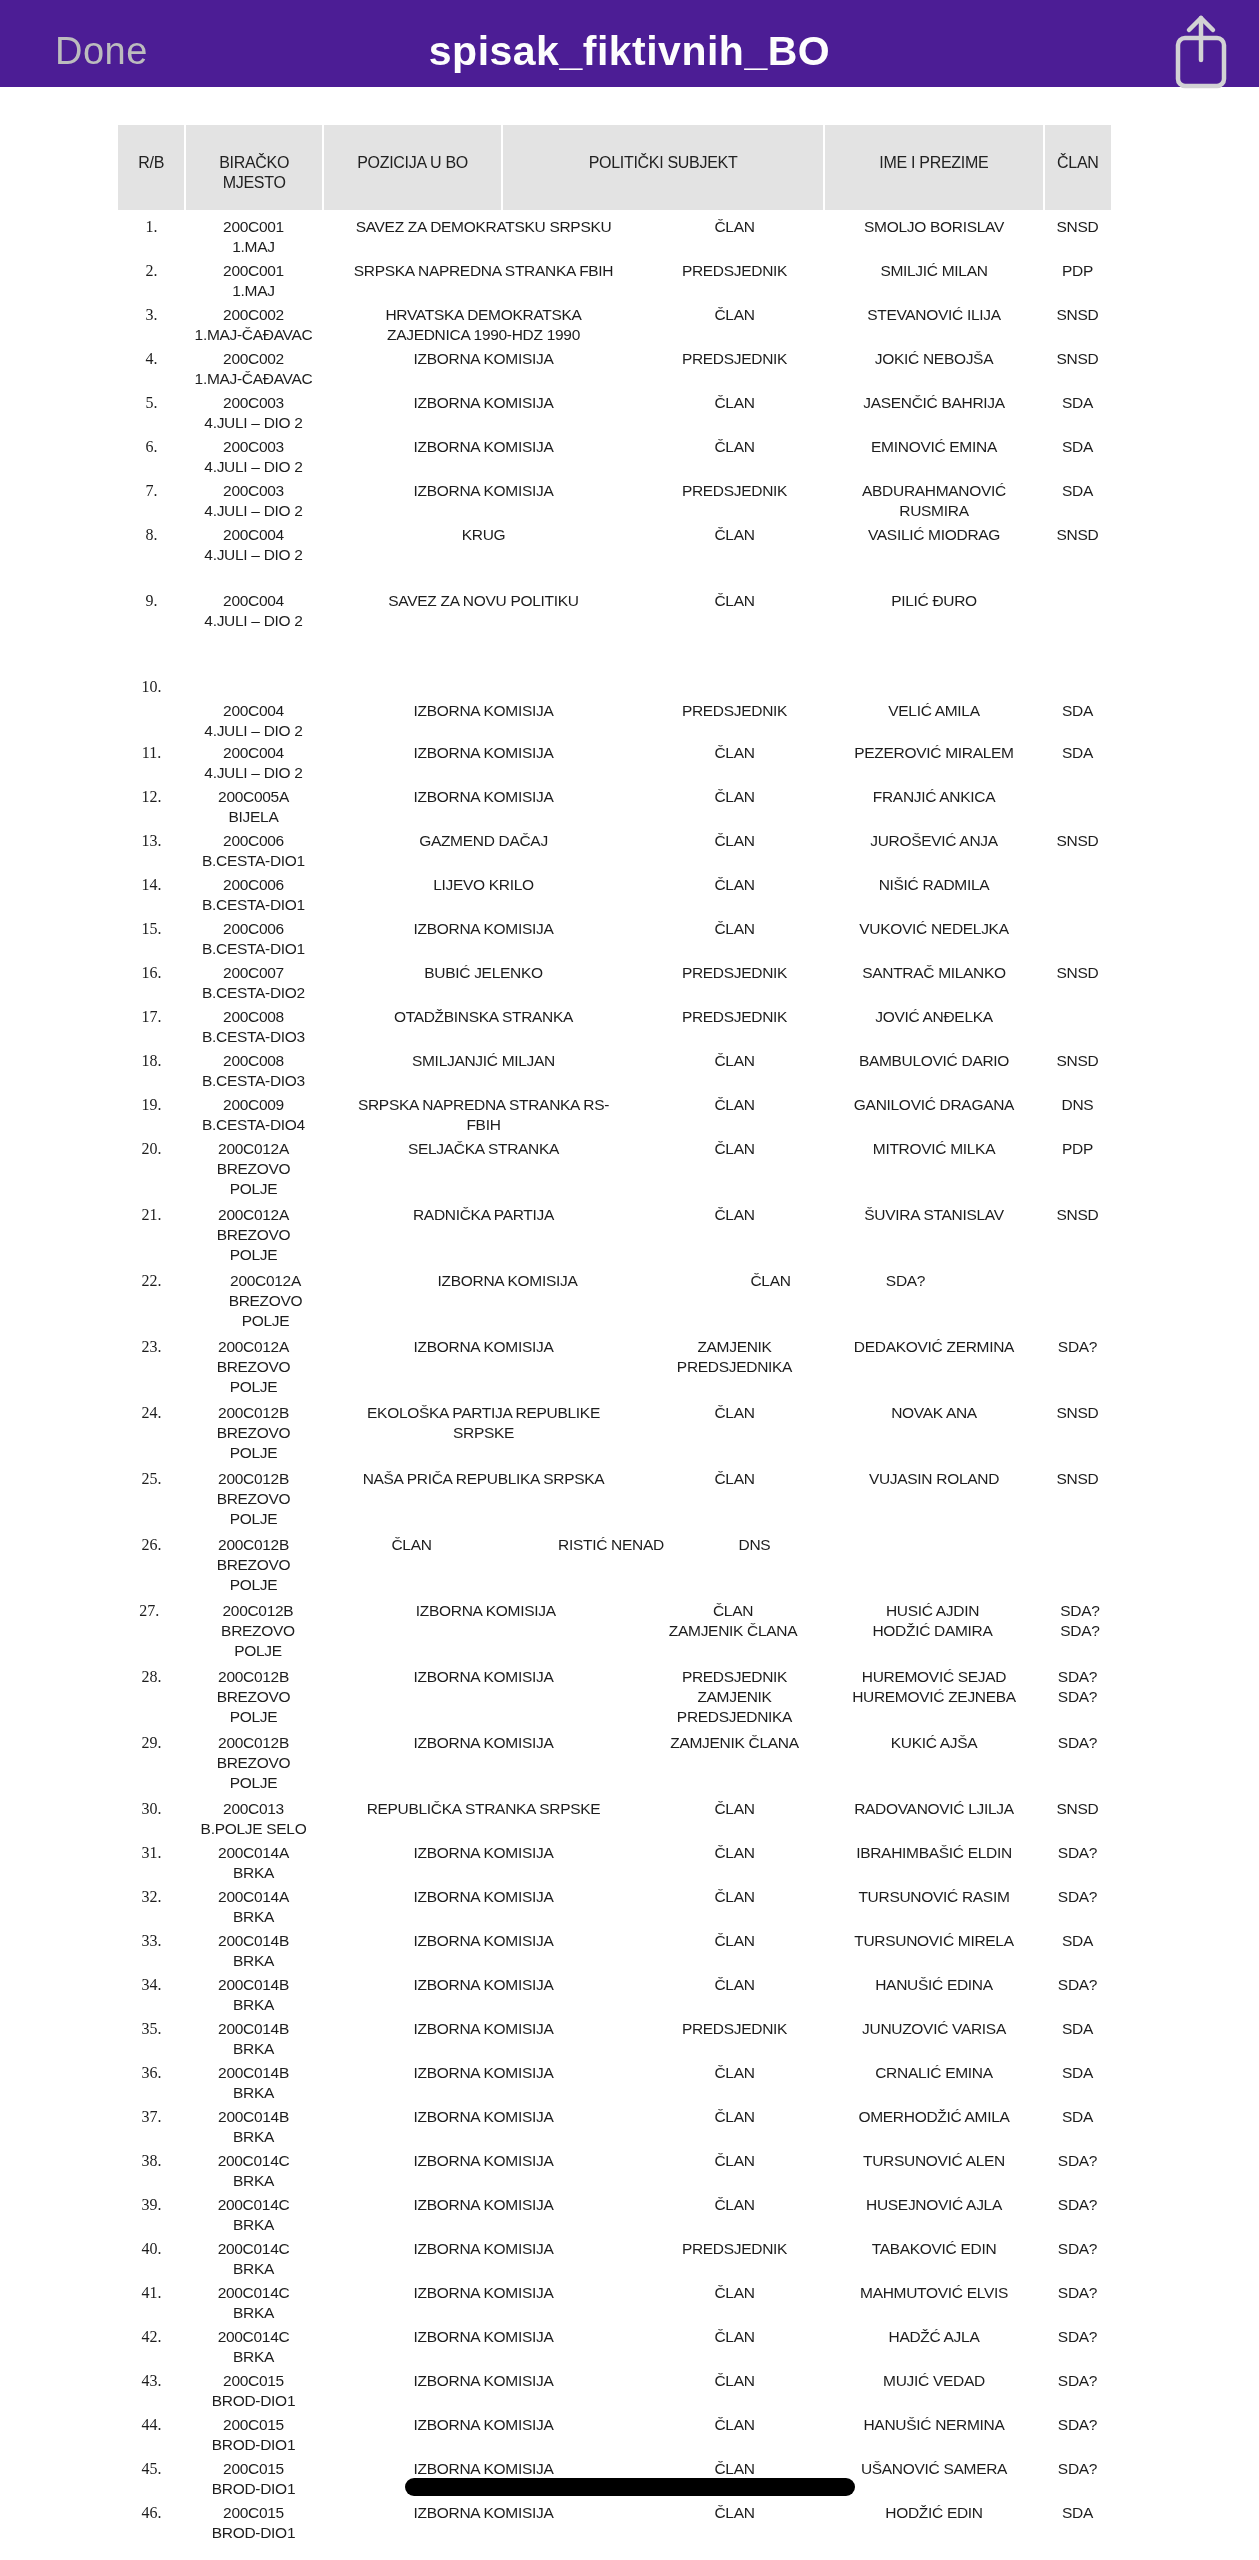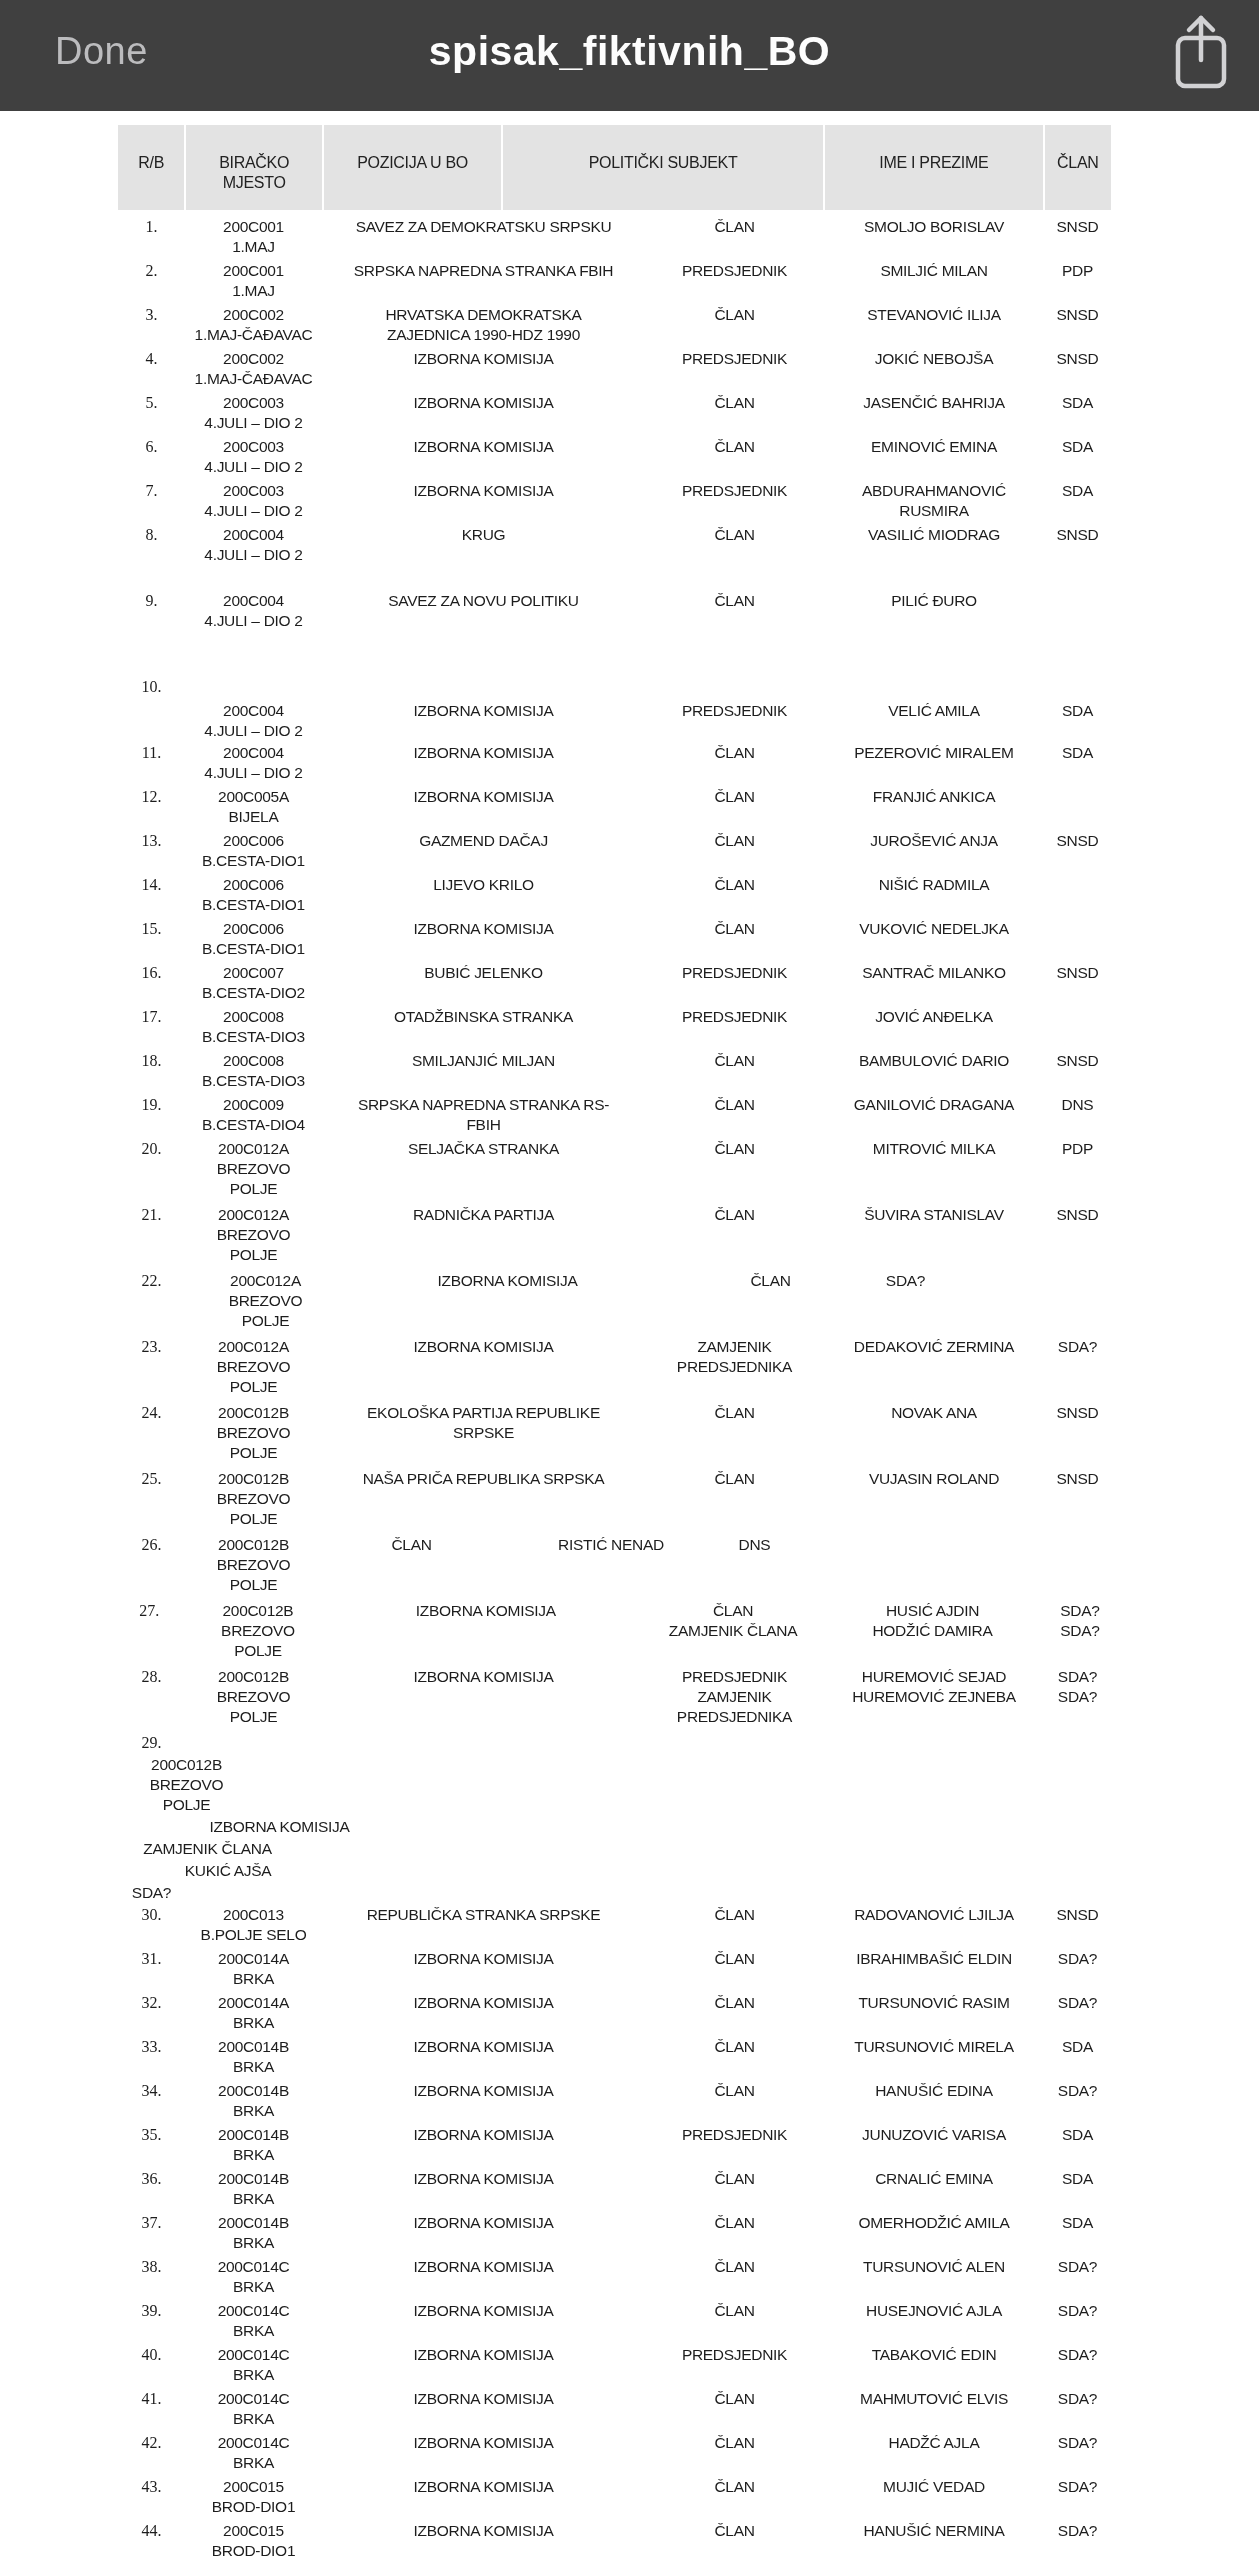--- a/index.html
+++ b/index.html
@@ -2,22 +2,22 @@
 <html><head>
 <meta charset="utf-8">
 <style>
   html,body{margin:0;padding:0;}
   body{
     width:1259px;height:2560px;overflow:hidden;background:#ffffff;
     font-family:"Liberation Sans",sans-serif;position:relative;
   }
   
   .navbar{
-    position:absolute;left:0;top:0;width:1259px;height:111px;
-    background:#404040;display:flex;align-items:center;
+    position:absolute;left:0;top:0;width:1259px;height:87px;
+    background:#4c1d95;display:flex;align-items:center;
   }
   .done-btn{
     position:absolute;left:55px;top:0;height:103px;display:flex;align-items:center;
     color:#bcbcbe;font-size:38px;letter-spacing:0.5px;cursor:pointer;
   }
   .nav-title{
     position:absolute;left:0;right:0;top:0;height:103px;
     display:flex;align-items:center;justify-content:center;
     color:#fdfdfd;font-size:41px;font-weight:bold;letter-spacing:0.5px;
   }
@@ -676,21 +676,21 @@
         </div>
         <div class="cell col4">
           <div class="line">HUREMOVIĆ SEJAD</div>
           <div class="line">HUREMOVIĆ ZEJNEBA</div>
         </div>
         <div class="cell col5">
           <div class="line">SDA?</div>
           <div class="line">SDA?</div>
         </div>
       </div>
-      <div class="trow" style="min-height: 66px; flex-direction: column;">
+      <div class="trow" style="min-height: 66px;">
         <div class="cell col0 cell-n">
           <div class="line">29.</div>
         </div>
         <div class="cell col1">
           <div class="line">200C012B</div>
           <div class="line">BREZOVO</div>
           <div class="line">POLJE</div>
         </div>
         <div class="cell col2">
           <div class="line">IZBORNA KOMISIJA</div>

